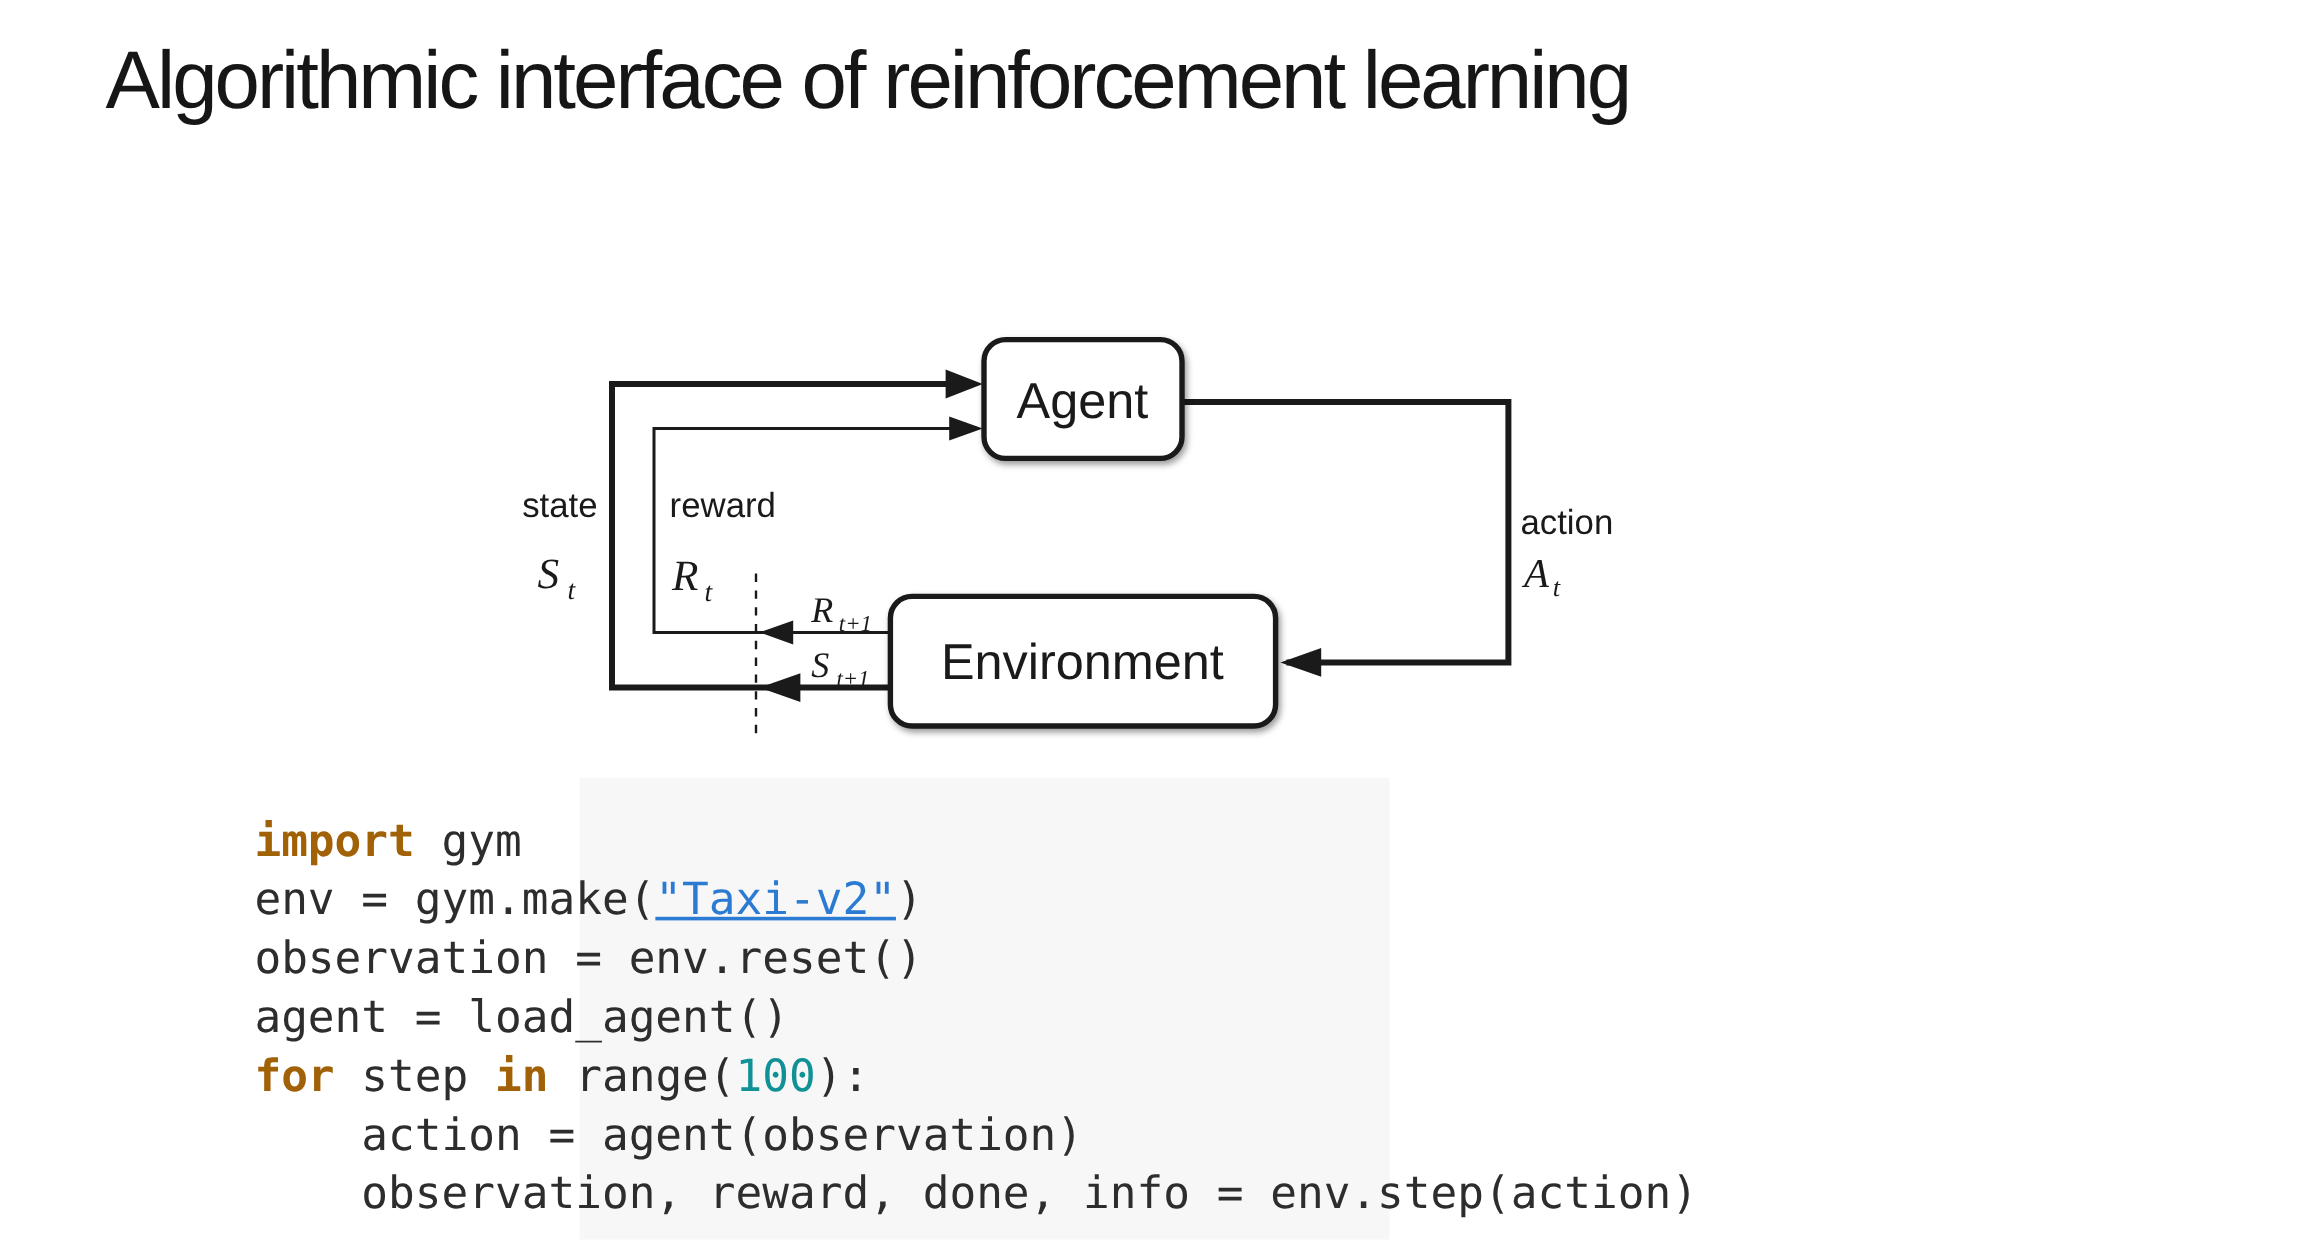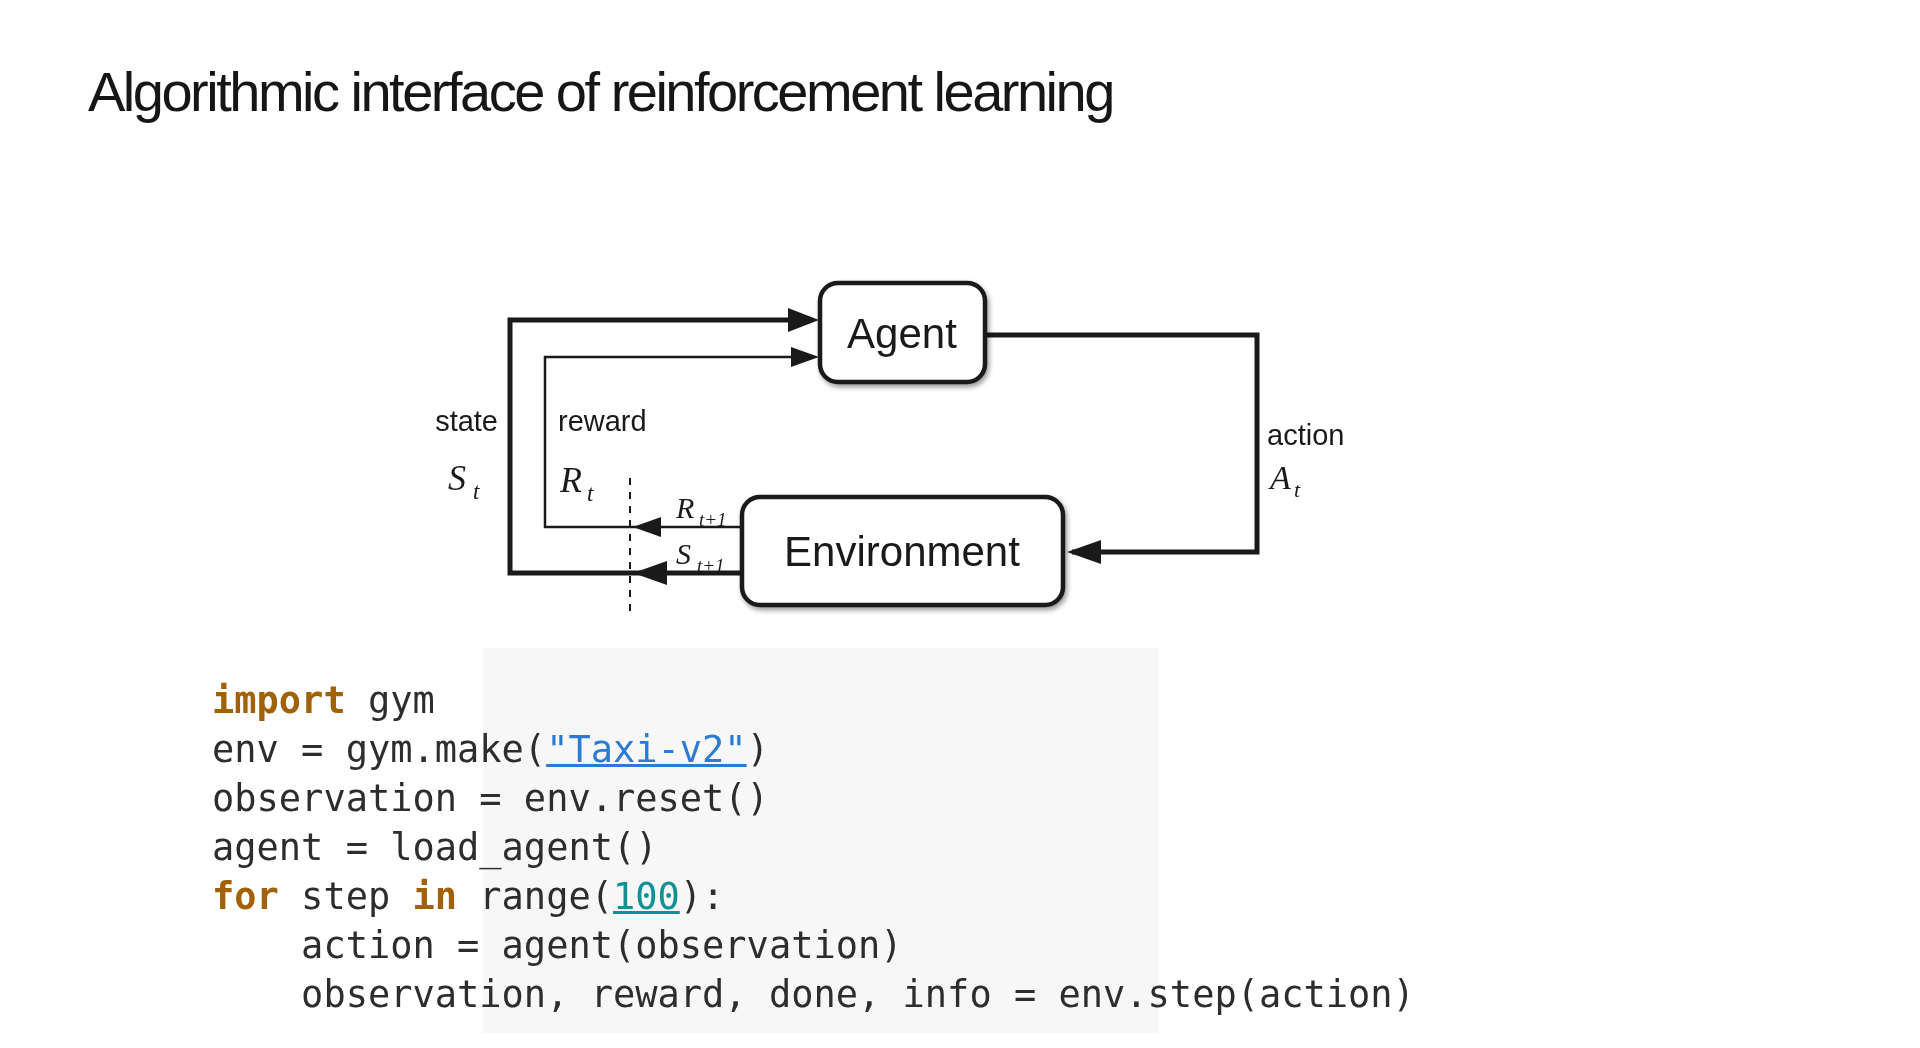--- a/index.html
+++ b/index.html
@@ -2,22 +2,22 @@
 <html><head>
 <meta charset="utf-8">
 <style>
   html,body{margin:0;padding:0;}
   body{
     width:1920px;height:1048px;position:relative;overflow:hidden;
     background:#ffffff;
     font-family:"Liberation Sans","DejaVu Sans",sans-serif;
   }
   .slide-title{
-    position:absolute;left:88px;top:59px;
-    font-size:56px;font-weight:300;letter-spacing:-2.5px;
+    position:absolute;left:88px;top:28px;
+    font-size:68px;font-weight:300;letter-spacing:-2.5px;
     color:#161616;white-space:nowrap;
   }
   .paste-bg{
     position:absolute;left:483px;top:648px;width:675px;height:385px;
     background:#f7f7f7;
   }
   svg.diagram{position:absolute;left:0;top:0;}
   .box{fill:#ffffff;stroke:#1a1a1a;stroke-width:4.5;filter:drop-shadow(2px 3px 2.5px rgba(0,0,0,0.40));}
   .boxlabel{font-family:"Liberation Sans","DejaVu Sans",sans-serif;font-size:42px;fill:#1a1a1a;text-anchor:middle;}
   .lbl{font-family:"Liberation Sans","DejaVu Sans",sans-serif;font-size:29px;fill:#1a1a1a;}
@@ -27,21 +27,21 @@
   .dashed{stroke:#1a1a1a;stroke-width:2;fill:none;stroke-dasharray:7 7;}
   .arrowhead{fill:#1a1a1a;stroke:none;}
   .code{
     position:absolute;left:212px;top:676px;
     font-family:"DejaVu Sans Mono","Liberation Mono",monospace;
     font-size:37px;line-height:49px;color:#2d2d2d;
     white-space:pre;
   }
   .code .kw{font-weight:bold;color:#a16207;}
   .code .link{color:#2b7bd2;text-decoration:underline;cursor:pointer;}
-  .code .num{color:#0f9195;text-decoration:underline;}
+  .code .num{color:#0f9195;}
 </style>
 </head>
 <body>
 
 <div class="slide-title">Algorithmic interface of reinforcement learning</div>
 
 <div class="paste-bg"></div>
 
 <svg class="diagram" width="1920" height="1048" viewBox="0 0 1920 1048">
 

